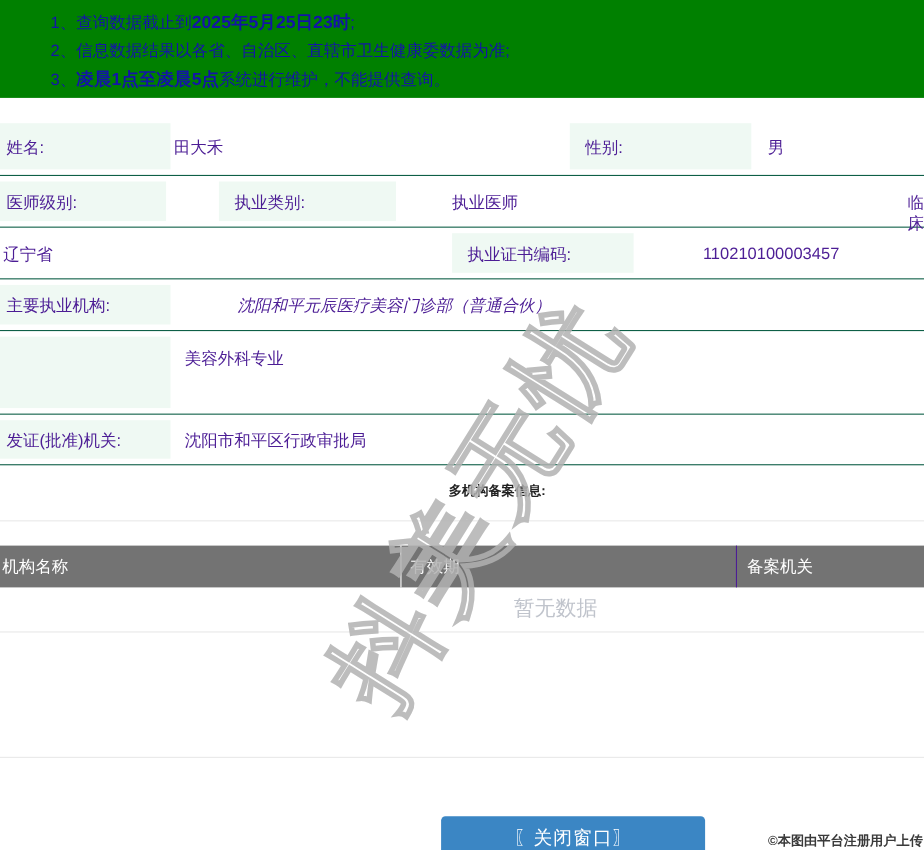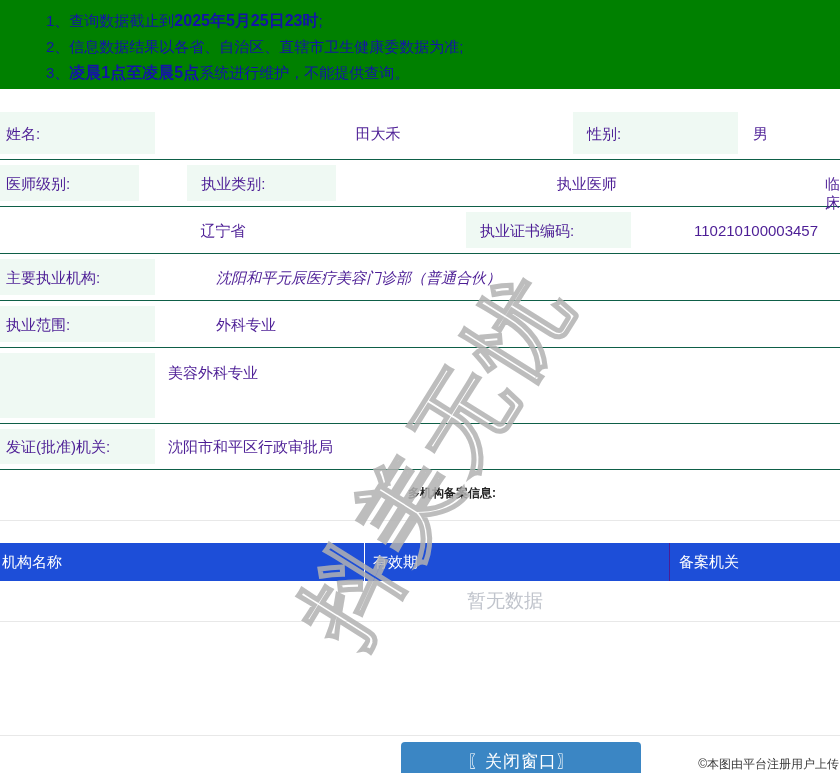--- a/index.html
+++ b/index.html
@@ -12,41 +12,41 @@
     height:89px;background:#008000;box-sizing:border-box;
     padding:8px 10px 0 46px;color:#1414a8;font-size:15px;
   }
   .bline{line-height:26px;white-space:nowrap;}
   .bline b{font-size:16px;text-align:right;}
   
   .info-table{margin-top:18px;}
   .irow{position:relative;display:flex;border-bottom:1px solid #0e5f47;font-size:15px;color:#4c1d95;}
   .cell{position:relative;box-sizing:border-box;}
   .lab1{width:155px;}
-  .val1{width:418px;padding-left:28px;text-align:center;}
+  .val1{width:363px;padding-left:3px;}
   .lab2{width:165px;}
   .val2{flex:1;padding-left:15px;}
   .lbg{position:absolute;left:0;right:0;top:5px;bottom:5px;background:#eff9f3;}
   .lt{position:relative;z-index:1;display:inline-block;}
   .lab1 .lt{padding-left:6px;}
   .lab2 .lt{padding-left:14px;}
   .h52{height:52px;} .h52 .cell{padding-top:18px;}
   .h46{height:46px;gap:48px;} .h46 .cell{padding-top:15px;}
   .h75{height:75px;} .h75 .cell{padding-top:16px;}
   .h45{height:45px;} .h45 .cell{padding-top:14px;}
   .irow.wraprow .lab1 .lt{width:112px;line-height:21px;}
   
   .sec-heading{
     margin-top:15px;height:20px;font-weight:bold;font-size:12px;color:#222;
     text-align:center;padding-left:64px;box-sizing:border-box;
   }
   .hr{height:1px;background:#e8e8e8;}
   .hr1{margin-top:15px;}
   .hr3{margin-top:113px;}
-  .rec-header{display:flex;height:38px;background:#1d4ed8;color:#fff;font-size:15px;margin-top:22px;}
+  .rec-header{display:flex;height:38px;background:#737373;color:#fff;font-size:15px;margin-top:22px;}
   .rec-header .rc{box-sizing:border-box;padding-top:10px;}
   .rc1{width:365px;border-right:1px solid #fff;padding-left:2px;}
   .rc2{width:305px;border-right:1px solid #4c1d95;padding-left:8px;}
   .rc3{flex:1;padding-left:9px;}
   .empty{
     height:40px;line-height:40px;color:#c0c4cc;font-size:19px;
     text-align:center;padding-left:170px;box-sizing:border-box;
   }
   
   .close-btn{
@@ -57,21 +57,21 @@
   }
   
   .wm-diagonal{
     position:absolute;left:217px;top:410px;width:440px;height:96px;
     font-size:96px;line-height:96px;letter-spacing:8px;font-weight:bold;
     color:transparent;-webkit-text-stroke:2px rgba(178,178,178,0.85);
     transform:rotate(-58deg);transform-origin:center center;
     white-space:nowrap;text-align:center;pointer-events:none;z-index:5;
   }
   .wm-stamp{
-    position:absolute;right:1px;top:756px;font-size:12px;font-weight:normal;color:#3a3a3a;
+    position:absolute;right:1px;top:756px;font-size:12px;font-weight:bold;color:#3a3a3a;
     text-shadow:-1px 0 0 #fff,1px 0 0 #fff,0 -1px 0 #fff,0 1px 0 #fff;
     white-space:nowrap;z-index:6;
   }
 </style>
 </head>
 <body>
 
 <div class="banner">
   <div class="bline"><span>1、</span><span>查询数据截止到</span><b>2025年5月25日23时</b><span>;</span></div>
   <div class="bline"><span>2、</span><span>信息数据结果以各省、自治区、直辖市卫生健康委数据为准;</span><b></b><span></span></div>
@@ -98,24 +98,20 @@
     <div class="cell val1"><span>辽宁省</span></div>
     <div class="cell lab2"><i class="lbg"></i><span class="lt">执业证书编码:</span></div>
     <div class="cell val2"><span>110210100003457</span></div>
   </div>
 
   <div class="irow h46">
     <div class="cell lab1"><i class="lbg"></i><span class="lt">主要执业机构:</span></div>
     <div class="cell val2" style="padding-left:13px;font-style:italic;"><span>沈阳和平元辰医疗美容门诊部（普通合伙）</span></div>
   </div>
 
-  <div class="irow h46">
-    <div class="cell lab1"><i class="lbg"></i><span class="lt">执业范围:</span></div>
-    <div class="cell val2" style="padding-left:13px;"><span>外科专业</span></div>
-  </div>
 
   <div class="irow h75 wraprow">
     <div class="cell lab1"><i class="lbg"></i></div>
     <div class="cell val2" style="padding-left:13px;"><span>美容外科专业</span></div>
   </div>
 
   <div class="irow h45">
     <div class="cell lab1"><i class="lbg"></i><span class="lt">发证(批准)机关:</span></div>
     <div class="cell val2" style="padding-left:13px;"><span>沈阳市和平区行政审批局</span></div>
   </div>

